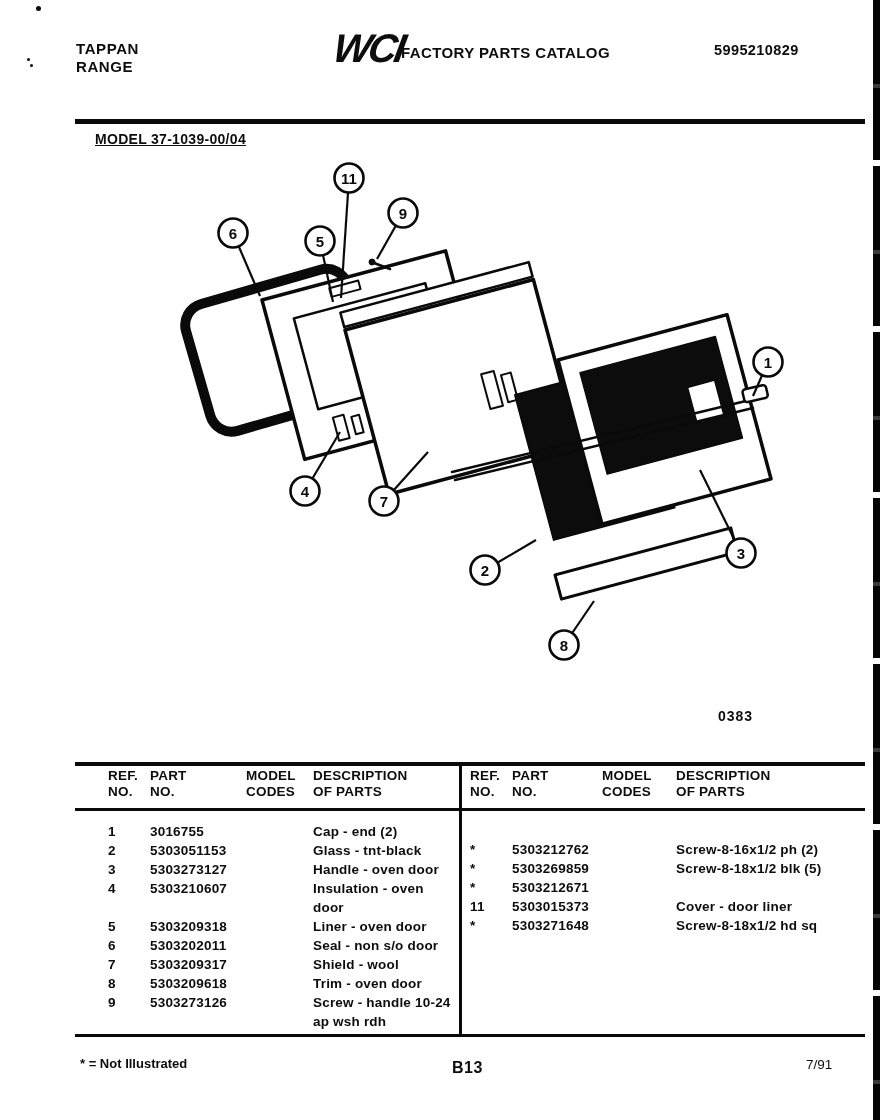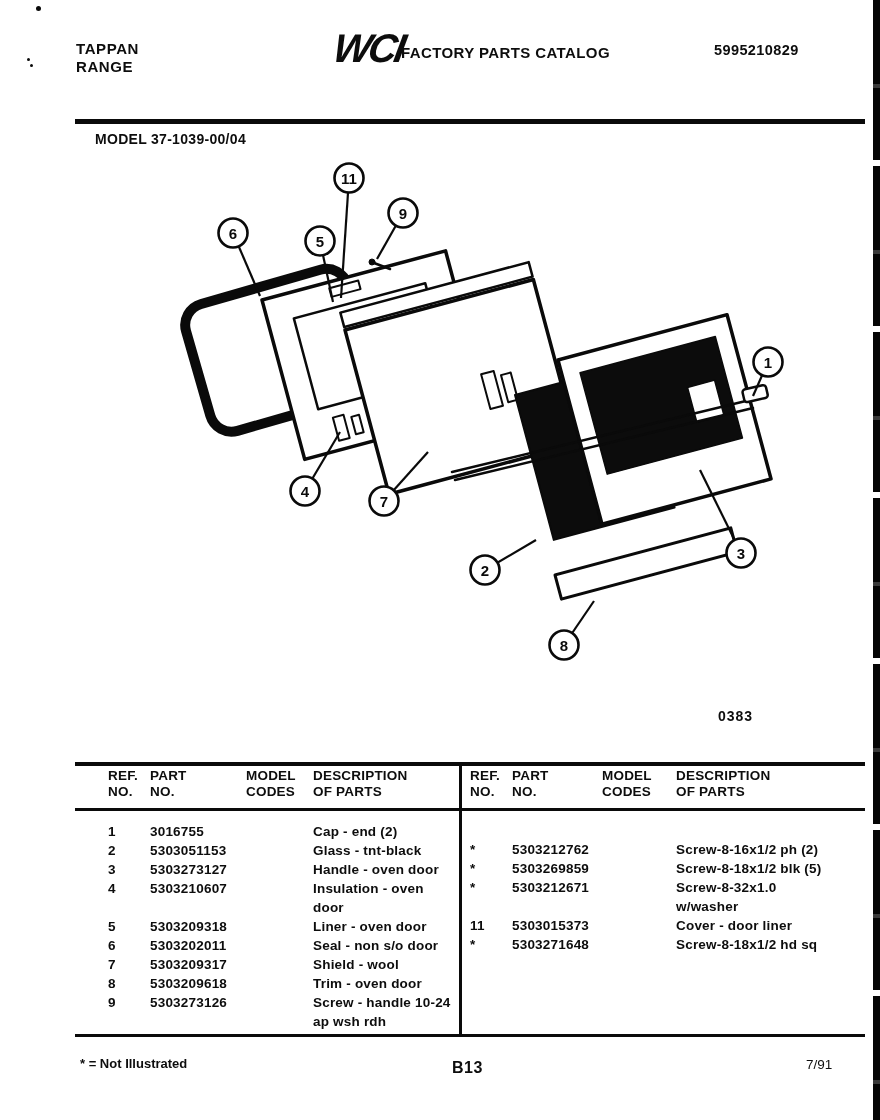--- a/index.html
+++ b/index.html
@@ -12,21 +12,21 @@
     overflow:hidden;
   }
   .abs{position:absolute;}
 
   
   .brand{left:76px;top:40px;font-size:15px;font-weight:700;letter-spacing:.6px;line-height:18px;}
   .logo{left:334px;top:26px;font-size:40px;font-weight:800;font-style:italic;letter-spacing:-3px;transform:skewX(-10deg);}
   .catalog-title{left:401px;top:44px;font-size:15px;font-weight:700;letter-spacing:.4px;}
   .pub-number{left:714px;top:42px;font-size:14.5px;font-weight:700;letter-spacing:.4px;}
   .rule-page-top{left:75px;top:119px;width:790px;height:5px;background:#0a0a0a;}
-  .model-line{left:95px;top:131px;font-size:14px;font-weight:700;letter-spacing:.3px;}
+  .model-line{left:95px;top:131px;font-size:14px;font-weight:700;letter-spacing:.3px;text-decoration:underline;}
 
   
   .diagram-svg{position:absolute;left:0;top:0;width:880px;height:1120px;}
   .figure-number{left:718px;top:708px;font-size:14px;font-weight:700;letter-spacing:1px;}
 
   
   .rule-table-top{left:75px;top:762px;width:790px;height:4px;background:#0a0a0a;}
   .rule-table-mid{left:75px;top:808px;width:790px;height:3px;background:#0a0a0a;}
   .rule-table-bottom{left:75px;top:1034px;width:790px;height:3px;background:#0a0a0a;}
   .table-divider{left:459px;top:762px;width:3px;height:275px;background:#0a0a0a;}
@@ -285,22 +285,20 @@
       <div class="prow">
         <div class="pcell ref">*</div>
         <div class="pcell part">5303269859</div>
         <div class="pcell codes"></div>
         <div class="pcell desc">Screw-8-18x1/2 blk (5)</div>
       </div>
       <div class="prow">
         <div class="pcell ref">*</div>
         <div class="pcell part">5303212671</div>
         <div class="pcell codes"></div>
-        <div class="pcell desc">Screw-8-32x1.0
-w/washer</div>
       </div>
       <div class="prow">
         <div class="pcell ref">11</div>
         <div class="pcell part">5303015373</div>
         <div class="pcell codes"></div>
         <div class="pcell desc">Cover - door liner</div>
       </div>
       <div class="prow">
         <div class="pcell ref">*</div>
         <div class="pcell part">5303271648</div>

